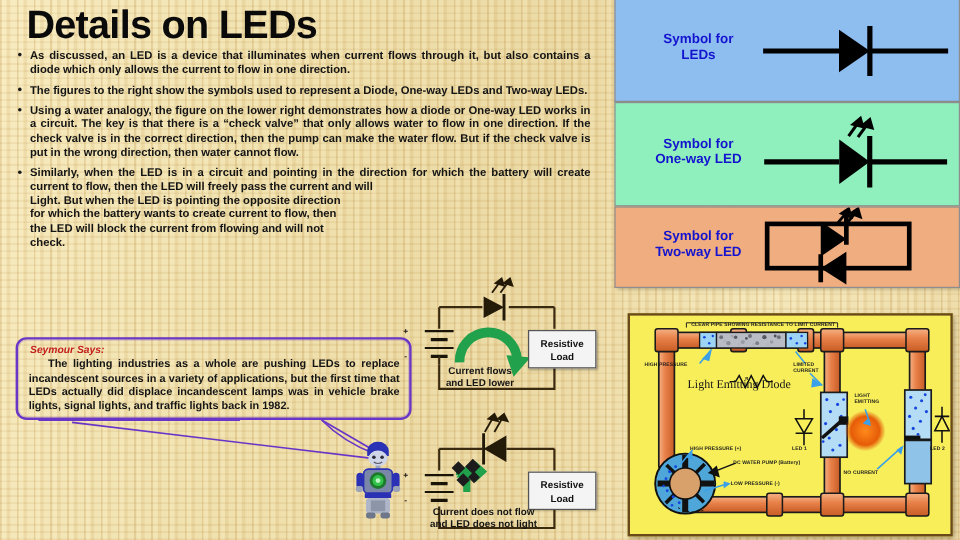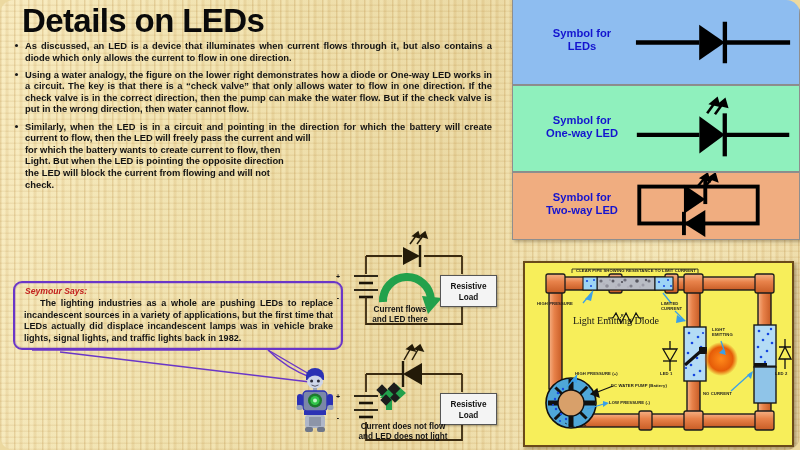--- a/index.html
+++ b/index.html
@@ -17,21 +17,20 @@
       repeating-linear-gradient(90deg,
         rgba(198,160,96,.30) 0px, rgba(198,160,96,.30) 1px,
         rgba(255,248,214,.22) 2px, rgba(255,248,214,.22) 5px,
         rgba(206,170,108,.18) 6px, rgba(206,170,108,.18) 8px,
         rgba(255,250,222,.10) 9px, rgba(255,250,222,.10) 14px),
       repeating-linear-gradient(0deg,
         rgba(184,146,84,.14) 0px, rgba(184,146,84,.14) 1px,
         rgba(255,250,220,.10) 2px, rgba(255,250,220,.10) 6px),
       linear-gradient(100deg,#f6e7b8 0%,#eddca4 28%,#e7d297 55%,#f2e3b2 78%,#e9d49c 100%);
     overflow:hidden;
-    border-radius:14px;
   }
 
   
   #title{
     position:absolute;left:22px;top:4px;
     font-size:33px;font-weight:bold;color:#0a0a0a;
     letter-spacing:-.6px;line-height:1.05;
   }
 
   
@@ -132,25 +131,26 @@
 </style>
 </head>
 <body>
 
 <div id="slide">
 
   <div id="title">Details on LEDs</div>
 
   <div id="bullets">
     <div class="bullet">As discussed, an LED is a device that illuminates when current flows through it, but also contains a diode which only allows the current to flow in one direction.</div>
+    <div class="bullet nojust">The figures to the right show the symbols used to represent a Diode, One-way LEDs and Two-way LEDs.</div>
     <div class="bullet">Using a water analogy, the figure on the lower right demonstrates how a diode or One-way LED works in a circuit.  The key is that there is a “check valve” that only allows water to flow in one direction.  If the check valve is in the correct direction, then the pump can make the water flow.  But if the check valve is put in the wrong direction, then water cannot flow.</div>
     <div class="bullet">
       <span>Similarly, when the LED is in a circuit and pointing in the direction for which the battery will create current to flow, then the LED will freely pass the current and will</span>
+      <span class="tailL">Light. But when the LED is pointing the opposite direction</span>
       <span class="tailL">for which the battery wants to create current to flow, then</span>
-      <span class="tailL">Light. But when the LED is pointing the opposite direction</span>
       <span class="tail" style="width:265px">the LED will block the current from flowing and will not</span>
       <span class="tailL">check.</span>
     </div>
   </div>
 
   <svg id="tail-top">
     <polyline points="32,350 200,350" fill="none" stroke="#6a36c8" stroke-width="1.6"></polyline>
     <polyline points="60,352 310,382" fill="none" stroke="#6a36c8" stroke-width="1.4"></polyline>
     <polyline points="268,350 316,378" fill="none" stroke="#6a36c8" stroke-width="1.4"></polyline>
     <path d="M268,350 C280,362 296,372 312,378" fill="none" stroke="#6a36c8" stroke-width="1.4"></path>
@@ -266,21 +266,21 @@
 
       <path d="M31,76 A24 24 0 0 1 79,74" fill="none" stroke="#22a14c" stroke-width="8" stroke-linecap="butt"></path>
       <polygon points="70,70 90,72 76,88" fill="#22a14c"></polygon>
     </svg>
     <div class="loadbox" style="left:88px;top:49px;width:57px;height:32px;">
       <span>Resistive</span><br>
       <span>Load</span>
     </div>
     <div class="cap" style="left:-22px;top:79px;width:140px;">
       <span>Current flows</span><br>
-      <span>and LED there</span>
+      <span>and LED lower</span>
     </div>
     <div class="cap" style="left:-34px;top:46px;width:40px;font-size:7px;">+</div>
     <div class="cap" style="left:-34px;top:67px;width:40px;font-size:7px;">-</div>
   </div>
 
   <div class="circuit" id="circuit-bot">
     <svg viewBox="0 0 158 108" width="158" height="108">
       <polyline points="14,34 50,34" fill="none" stroke="#3a2a10" stroke-width="1.8"></polyline>
       <polyline points="70,34 110,34" fill="none" stroke="#3a2a10" stroke-width="1.8"></polyline>
       <polyline points="110,34 110,52" fill="none" stroke="#3a2a10" stroke-width="1.8"></polyline>

